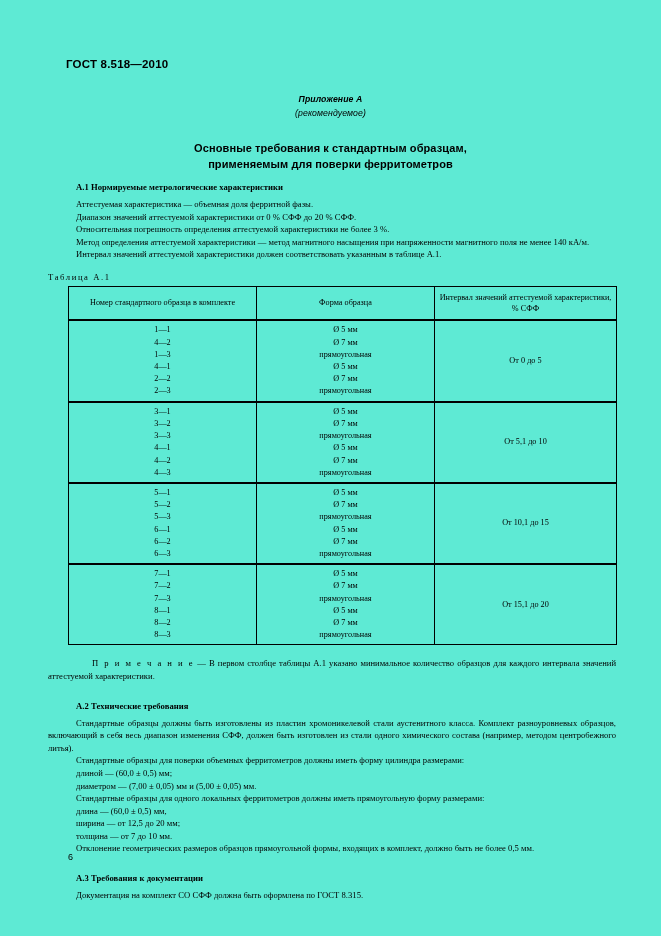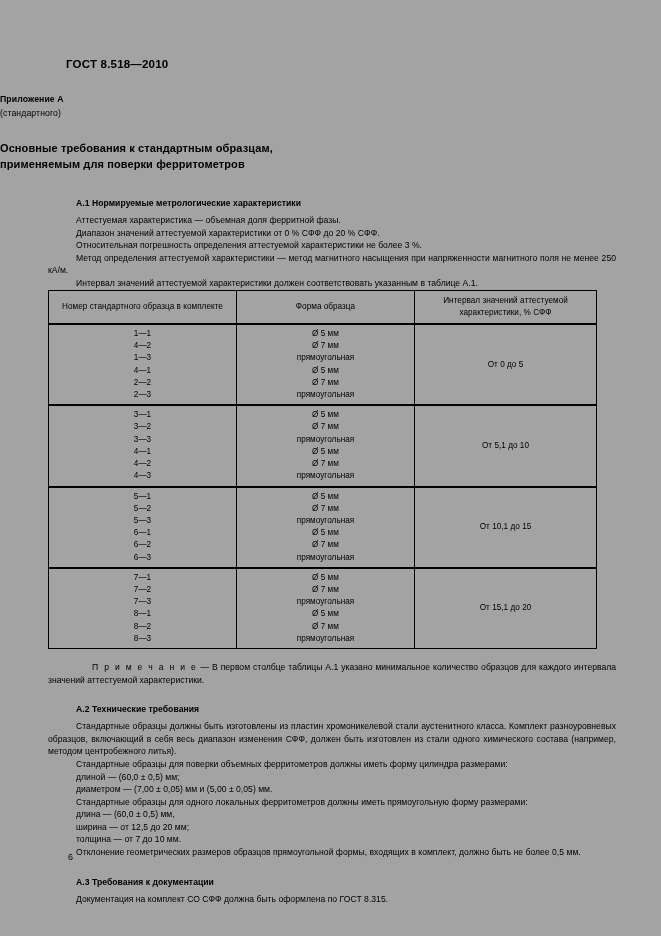--- a/index.html
+++ b/index.html
@@ -14,71 +14,74 @@
     position: relative;
     font-family: "Liberation Sans", sans-serif;
     color: #000000;
     overflow: hidden;
   }
   .page {
     position: absolute;
     left: 0; top: 0;
     width: 661px;
     height: 936px;
-    background: #a3a3a3;
+    background: #5eead4;
   }
 
   
   .running-head {
     position: absolute;
     left: 66px;
     top: 58px;
     font-size: 11.5px;
     font-weight: bold;
     letter-spacing: 0.2px;
     white-space: nowrap;
   }
 
   
   .annex-block {
     position: absolute;
     left: 0;
     top: 93px;
     width: 661px;
+    text-align: center;
+    font-style: italic;
   }
   .annex-line {
     font-size: 8.7px;
     font-weight: bold;
     line-height: 13.5px;
     letter-spacing: 0.1px;
   }
   .annex-line.sub {
     font-weight: normal;
   }
 
   .doc-title {
     position: absolute;
     left: 0;
     top: 140px;
     width: 661px;
-    text-align: left;
+    text-align: center;
   }
   .doc-title .t-line {
     font-size: 11px;
     font-weight: bold;
     line-height: 16px;
     letter-spacing: 0.1px;
   }
 
   
   .content {
     position: absolute;
     left: 48px;
-    top: 198px;
+    top: 182px;
     width: 568px;
+    font-family: Liberation Serif, serif;
   }
   .h3 {
     font-size: 8.6px;
     font-weight: bold;
     margin: 0 0 6px 0;
     padding-left: 28px;
     letter-spacing: 0.05px;
   }
   .h3.spaced { margin-top: 18px; }
   p.body {
@@ -96,20 +99,21 @@
   .table-caption {
     font-size: 8.6px;
     margin: 11px 0 4px 0;
     letter-spacing: 1.6px;
   }
 
   
   table.gost {
     border-collapse: collapse;
     width: 548px;
+    margin-left: 20px;
     table-layout: fixed;
   }
   table.gost th, table.gost td {
     border: 1px solid #000000;
     font-size: 8.2px;
     font-weight: normal;
     text-align: center;
     vertical-align: middle;
     padding: 0;
     letter-spacing: 0.02px;
@@ -153,37 +157,38 @@
 </style>
 </head>
 <body>
 
 <div class="page">
 
   <div class="running-head">ГОСТ 8.518—2010</div>
 
   <div class="annex-block">
     <div class="annex-line">Приложение А</div>
-    <div class="annex-line sub">(стандартного)</div>
+    <div class="annex-line sub">(рекомендуемое)</div>
   </div>
 
   <div class="doc-title">
     <div class="t-line">Основные требования к стандартным образцам,</div>
     <div class="t-line">применяемым для поверки ферритометров</div>
   </div>
 
   <div class="content">
 
     <div class="h3">А.1  Нормируемые метрологические характеристики</div>
     <p class="body indent">Аттестуемая характеристика — объемная доля ферритной фазы.</p>
     <p class="body indent">Диапазон значений аттестуемой характеристики от 0 % СФФ до 20 % СФФ.</p>
     <p class="body indent">Относительная погрешность определения аттестуемой характеристики не более 3 %.</p>
-    <p class="body indent">Метод определения аттестуемой характеристики — метод магнитного насыщения при напряженности магнитного поля не менее 250 кА/м.</p>
+    <p class="body indent">Метод определения аттестуемой характеристики — метод магнитного насыщения при напряженности магнитного поля не менее 140 кА/м.</p>
     <p class="body indent">Интервал значений аттестуемой характеристики должен соответствовать указанным в таблице А.1.</p>
 
+    <div class="table-caption">Таблица А.1</div>
 
     <table class="gost">
       <thead>
         <tr>
           <th class="col-a">Номер стандартного образца в комплекте</th>
           <th class="col-b">Форма образца</th>
           <th class="col-c">Интервал значений аттестуемой характеристики, % СФФ</th>
         </tr>
       </thead>
       <tbody>

